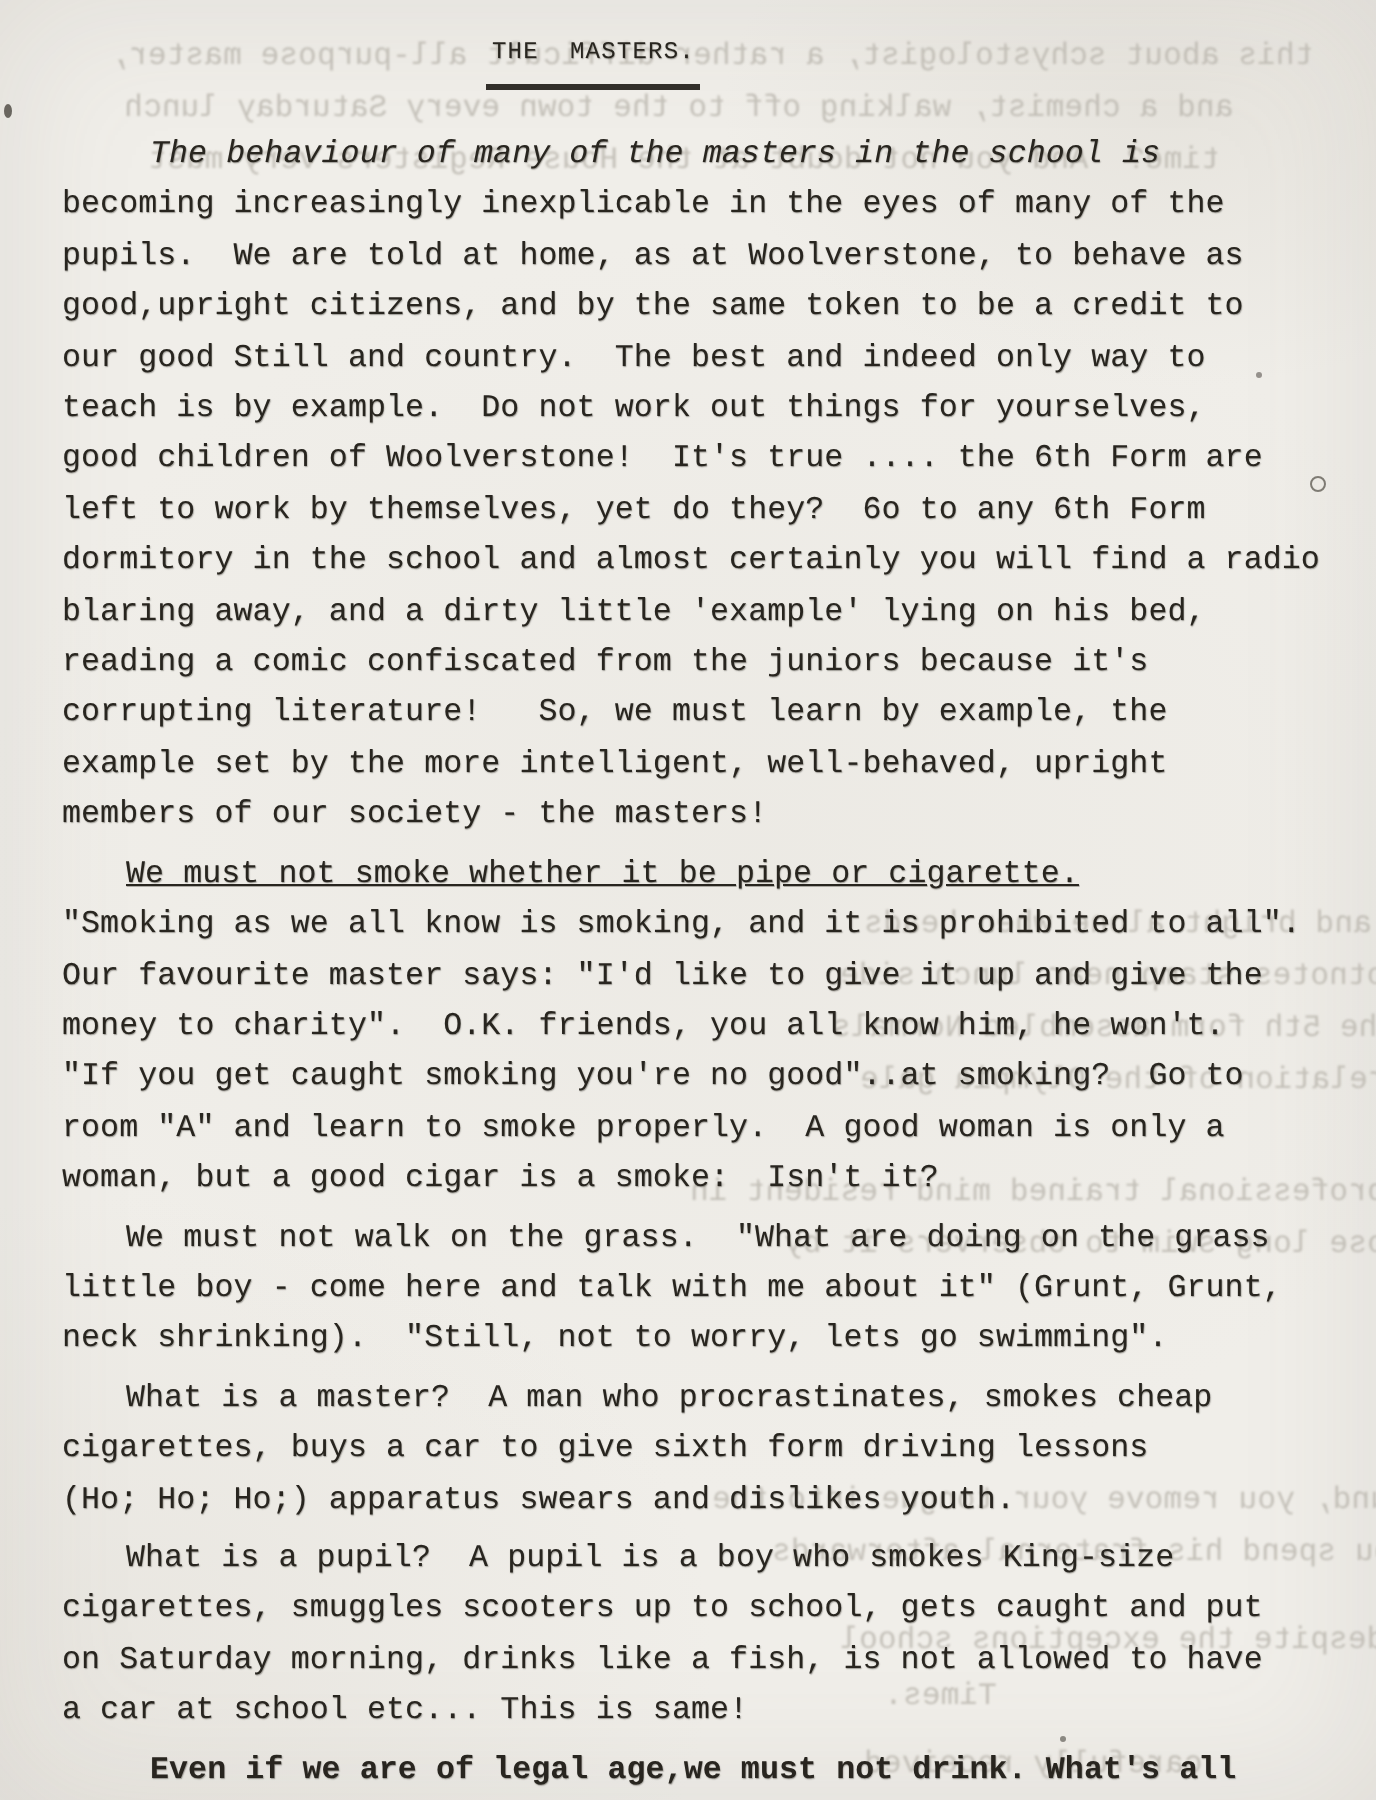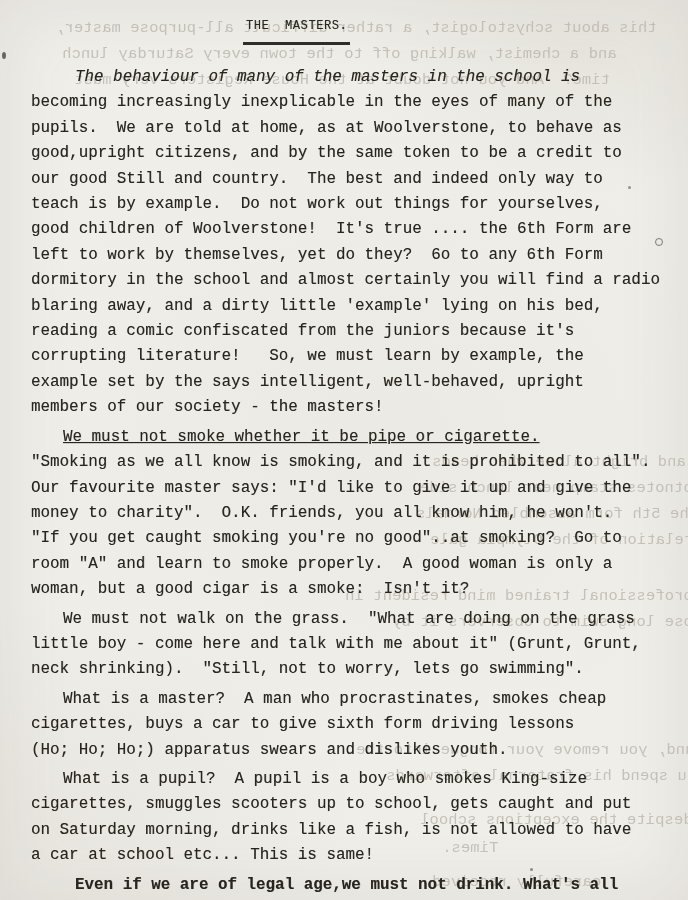--- a/index.html
+++ b/index.html
@@ -125,21 +125,21 @@
           <div class="line">pupils.  We are told at home, as at Woolverstone, to behave as</div>
           <div class="line">good,upright citizens, and by the same token to be a credit to</div>
           <div class="line">our good Still and country.  The best and indeed only way to</div>
           <div class="line">teach is by example.  Do not work out things for yourselves,</div>
           <div class="line">good children of Woolverstone!  It's true .... the 6th Form are</div>
           <div class="line">left to work by themselves, yet do they?  6o to any 6th Form</div>
           <div class="line">dormitory in the school and almost certainly you will find a radio</div>
           <div class="line">blaring away, and a dirty little 'example' lying on his bed,</div>
           <div class="line">reading a comic confiscated from the juniors because it's</div>
           <div class="line">corrupting literature!   So, we must learn by example, the</div>
-          <div class="line">example set by the says intelligent, well-behaved, upright</div>
+          <div class="line">example set by the more intelligent, well-behaved, upright</div>
           <div class="line">members of our society - the masters!</div>
         </div>
         <div class="para">
           <div class="line" style="padding-left: 32px; text-decoration: underline;">We must not smoke whether it be pipe or cigarette.</div>
           <div class="line">"Smoking as we all know is smoking, and it is prohibited to all".</div>
           <div class="line">Our favourite master says: "I'd like to give it up and give the</div>
           <div class="line">money to charity".  O.K. friends, you all know him, he won't.</div>
           <div class="line">"If you get caught smoking you're no good"..at smoking?  Go to</div>
           <div class="line">room "A" and learn to smoke properly.  A good woman is only a</div>
           <div class="line">woman, but a good cigar is a smoke:  Isn't it?</div>

